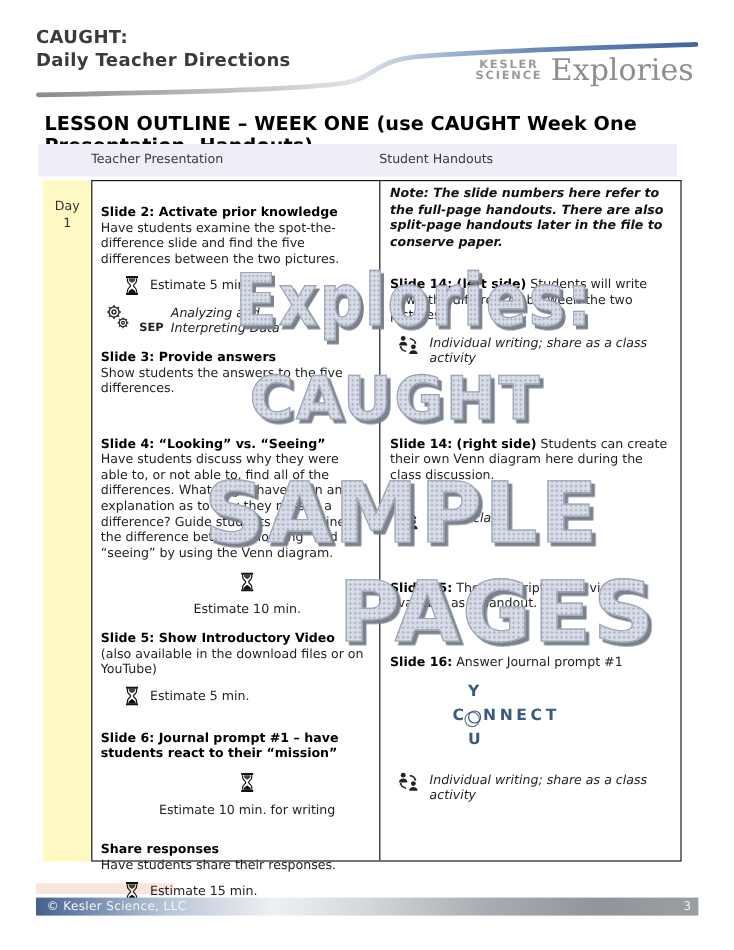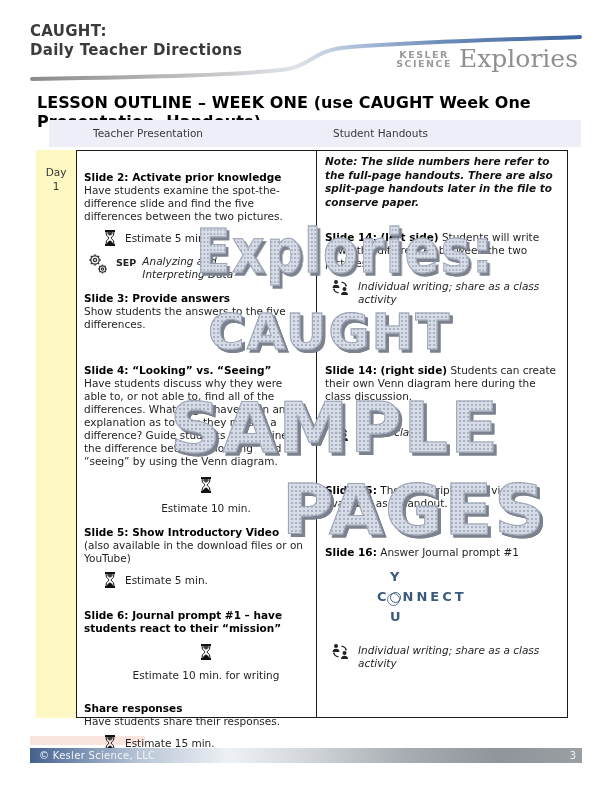--- a/index.html
+++ b/index.html
@@ -14,41 +14,41 @@
     color:#3b3b3b; line-height:19px; letter-spacing:.3px; z-index:3; }
   .swoosh { position:absolute; left:30px; top:34px; z-index:1; }
   .brand { position:absolute; right:34px; top:46px; display:flex; align-items:center; gap:7px; z-index:2; }
   .stamp { text-align:center; color:#9b9b9b; font-weight:bold; font-size:9.5px;
     line-height:9.5px; letter-spacing:1.5px; }
   .brand-name { font-family:"DejaVu Serif", serif; font-size:25px; color:#8f8f8f; line-height:26px; }
   .section-heading { position:absolute; left:37px; top:93px; font-size:16px; font-weight:bold;
     color:#000; letter-spacing:.1px; z-index:2; }
 
   
-  .thead-row { position:absolute; left:49px; top:120px; width:532px; height:27px;
+  .thead-row { position:absolute; left:32px; top:120px; width:532px; height:27px;
     background:#edeef8; z-index:2; }
   .thead-row .th { position:absolute; top:7px; font-size:10.5px; color:#3a3a3a; }
   .th-teacher { left:44px; } .th-student { left:284px; }
 
   .day-cell { position:absolute; left:36px; top:150px; width:40px; height:568px;
     background:#fef9c3; z-index:2; text-align:center; padding-top:15px;
     font-size:10.5px; color:#333; line-height:14px; }
 
   .content-area { position:absolute; left:76px; top:150px; width:492px; height:568px;
     border:1.5px solid #1b1b1b; display:flex; z-index:2; }
   .col { font-size:10.5px; line-height:13px; }
   .col-teacher { width:239px; padding:4px 8px 4px 7px; }
   .col-student { flex:1; border-left:1.5px solid #1b1b1b; padding:4px 9px 4px 8px; }
 
   .h { font-weight:bold; color:#000; }
   .p { color:#1f1f1f; }
   .note { font-weight:bold; font-style:italic; color:#111; line-height:13.5px; }
   .est { display:flex; align-items:center; gap:9px; margin:7px 0 7px 20px; }
   .sep { display:flex; gap:6px; margin:4px 0 0 2px; align-items:flex-start; }
-  .sep-label { font-weight:bold; font-size:9.5px; padding-top:3px; }
+  .sep-label { font-weight:bold; font-size:9.5px; padding-top:3px;margin-top:11px; }
   .sep-text { font-style:italic; width:130px; padding-top:2px; }
   .activity { display:flex; gap:9px; margin:9px 0 0 6px; align-items:flex-start; }
   .activity .act-text { font-style:italic; padding-top:1px; }
   .slideblock .bold { font-weight:bold; color:#000; }
 
   .mt11 { margin-top:11px; } .mt33 { margin-top:33px; } .mt21 { margin-top:21px; }
   .mt20 { margin-top:20px; } .mt9 { margin-top:9px;flex-direction:column; } .mt22 { margin-top:22px; }
   .mt58 { margin-top:58px; } .mt42 { margin-top:42px; } .mt36 { margin-top:36px; }
   .mt16 { margin-top:16px; } .mt2 { margin-top:16px; }
 

